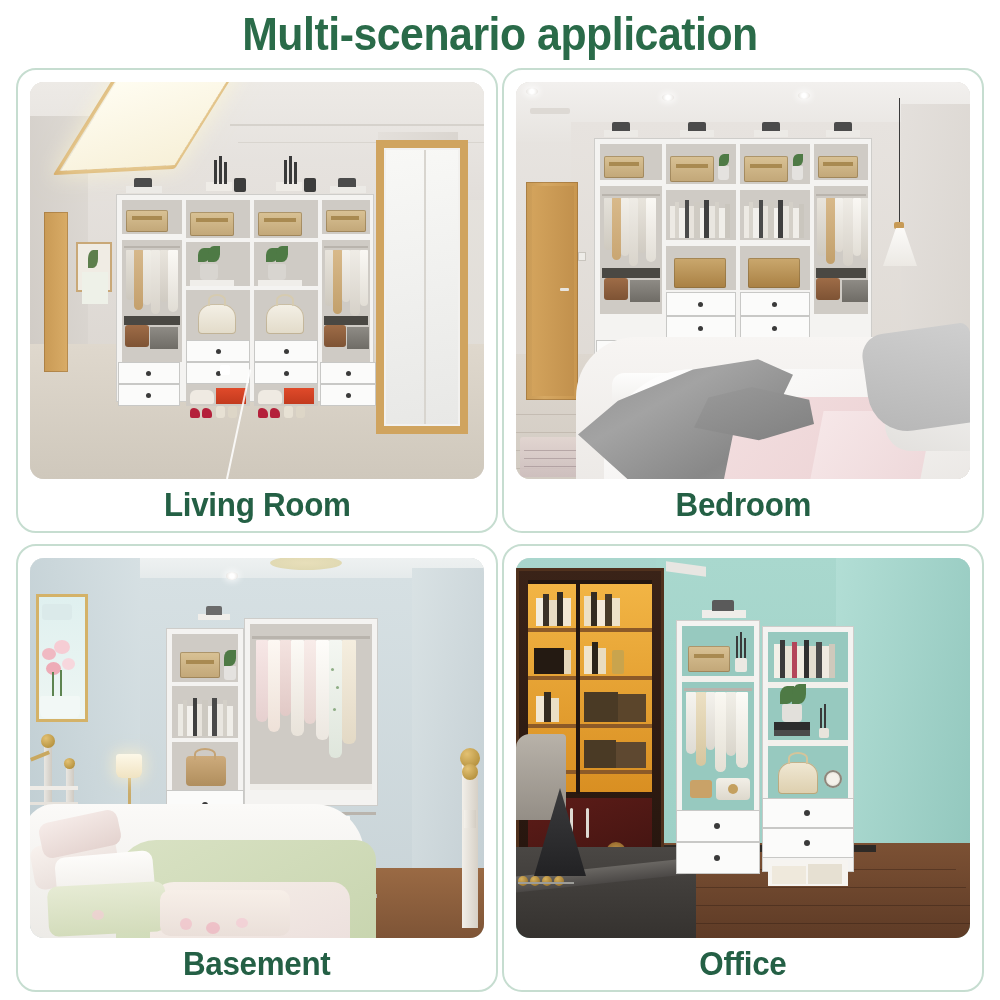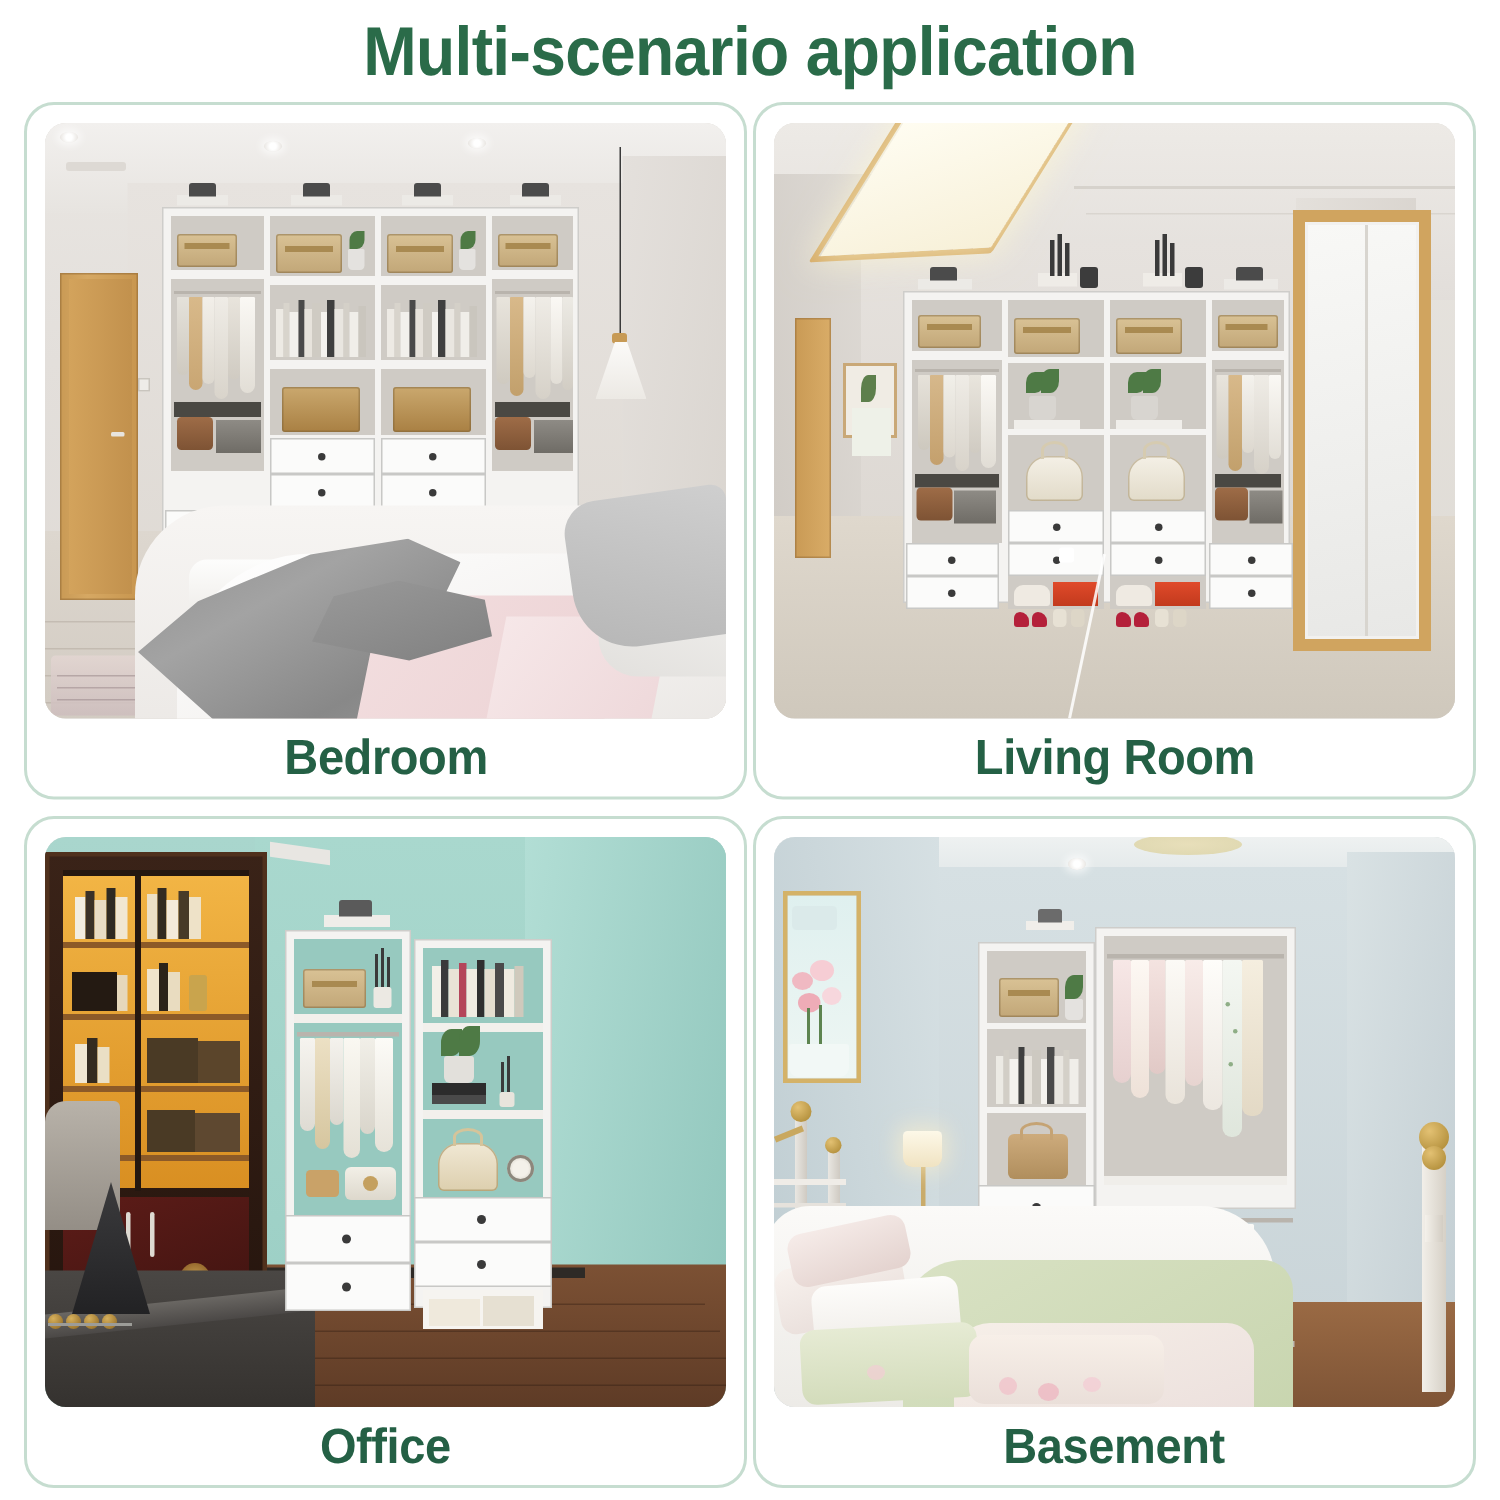--- a/index.html
+++ b/index.html
@@ -209,20 +209,150 @@
 </style>
 </head>
 <body>
 
 <div id="page">
 
   <div class="page-title">Multi-scenario application</div>
 
   <div class="grid">
 
+    <div class="card card-2">
+      <div class="photo">
+        <div class="sc living">
+          <div class="l lv-ceiling"></div>
+          <div class="l lv-ceil-trim"></div>
+          <div class="l lv-ceil-trim2"></div>
+          <div class="l lv-wall-left"></div>
+          <div class="l lv-wall-back"></div>
+          <div class="l lv-wall-right"></div>
+          <div class="l lv-floor"></div>
+          <div class="l lv-panel-frame"></div>
+          <div class="l lv-panel"></div>
+          <div class="l lv-door"></div>
+          <div class="l lv-pic"></div>
+          <div class="l lv-pic2"></div>
+          <div class="l" style="left:58px;top:168px;width:10px;height:18px;background:#5d7f4c;border-radius:50% 0 50% 0;"></div>
+          <div class="l lv-switch"></div>
+
+          <div class="l lv-frame"></div>
+          <div class="l lv-frame-inner"></div>
+          <div class="l lv-frame-div"></div>
+
+          <div class="l" style="left:96px;top:104px;width:36px;height:7px;background:#eceae6;"></div>
+          <div class="l" style="left:104px;top:96px;width:18px;height:9px;background:#4b4b4b;border-radius:2px 2px 0 0;"></div>
+          <div class="l" style="left:176px;top:100px;width:26px;height:9px;background:#efece7;"></div>
+          <div class="l" style="left:184px;top:78px;width:3px;height:24px;background:#3a3a3a;"></div>
+          <div class="l" style="left:189px;top:74px;width:3px;height:28px;background:#3a3a3a;"></div>
+          <div class="l" style="left:194px;top:80px;width:3px;height:22px;background:#3a3a3a;"></div>
+          <div class="l" style="left:204px;top:96px;width:12px;height:14px;background:#3c3c3c;border-radius:2px;"></div>
+          <div class="l" style="left:246px;top:100px;width:26px;height:9px;background:#efece7;"></div>
+          <div class="l" style="left:254px;top:78px;width:3px;height:24px;background:#3a3a3a;"></div>
+          <div class="l" style="left:259px;top:74px;width:3px;height:28px;background:#3a3a3a;"></div>
+          <div class="l" style="left:264px;top:80px;width:3px;height:22px;background:#3a3a3a;"></div>
+          <div class="l" style="left:274px;top:96px;width:12px;height:14px;background:#3c3c3c;border-radius:2px;"></div>
+          <div class="l" style="left:300px;top:104px;width:36px;height:7px;background:#eceae6;"></div>
+          <div class="l" style="left:308px;top:96px;width:18px;height:9px;background:#4b4b4b;border-radius:2px 2px 0 0;"></div>
+
+          <div class="l carcass" style="left:86px;top:112px;width:258px;height:208px;"></div>
+
+          <div class="l cavity" style="left:92px;top:118px;width:60px;height:34px;"></div>
+          <div class="l basket" style="left:96px;top:128px;width:42px;height:22px;"></div>
+          <div class="l" style="left:102px;top:134px;width:30px;height:4px;background:#a98a51;"></div>
+          <div class="l cavity" style="left:92px;top:158px;width:60px;height:122px;"></div>
+          <div class="l rod" style="left:94px;top:164px;width:56px;height:2px;"></div>
+          <div class="l garment" style="left:96px;top:168px;width:8px;height:50px;background:linear-gradient(180deg,#e6e2da,#cdc8be);"></div>
+          <div class="l garment" style="left:104px;top:168px;width:9px;height:60px;background:linear-gradient(180deg,#d6b88b,#c4a06d);"></div>
+          <div class="l garment" style="left:113px;top:168px;width:8px;height:55px;background:linear-gradient(180deg,#f1efe9,#dcd7ce);"></div>
+          <div class="l garment" style="left:121px;top:168px;width:9px;height:64px;background:linear-gradient(180deg,#efece6,#d8d3ca);"></div>
+          <div class="l garment" style="left:130px;top:168px;width:8px;height:52px;background:linear-gradient(180deg,#e9e5dd,#d0cbc2);"></div>
+          <div class="l garment" style="left:138px;top:168px;width:10px;height:62px;background:linear-gradient(180deg,#fbf9f5,#e1ddd5);"></div>
+          <div class="l" style="left:94px;top:234px;width:56px;height:9px;background:#4a4843;"></div>
+          <div class="l" style="left:95px;top:243px;width:24px;height:22px;background:linear-gradient(180deg,#9e6c47,#7e5334);border-radius:3px;"></div>
+          <div class="l" style="left:120px;top:245px;width:28px;height:22px;background:linear-gradient(180deg,#8e8b85,#6f6c66);"></div>
+          <div class="l drawer" style="left:88px;top:280px;width:62px;height:22px;"></div>
+          <div class="l knob" style="left:116px;top:289px;width:5px;height:5px;"></div>
+          <div class="l drawer" style="left:88px;top:302px;width:62px;height:22px;"></div>
+          <div class="l knob" style="left:116px;top:311px;width:5px;height:5px;"></div>
+
+          <div class="l cavity" style="left:156px;top:118px;width:64px;height:38px;"></div>
+          <div class="l basket" style="left:160px;top:130px;width:44px;height:24px;"></div>
+          <div class="l" style="left:166px;top:136px;width:32px;height:4px;background:#a98a51;"></div>
+          <div class="l cavity" style="left:156px;top:160px;width:64px;height:44px;"></div>
+          <div class="l" style="left:170px;top:182px;width:18px;height:16px;background:#d8d5d0;border-radius:2px 2px 4px 4px;"></div>
+          <div class="l leaf" style="left:168px;top:166px;width:12px;height:14px;"></div>
+          <div class="l leaf" style="left:178px;top:164px;width:12px;height:16px;"></div>
+          <div class="l" style="left:160px;top:198px;width:44px;height:6px;background:#f0eeea;"></div>
+          <div class="l cavity" style="left:156px;top:208px;width:64px;height:50px;"></div>
+          <div class="l" style="left:168px;top:222px;width:38px;height:30px;background:linear-gradient(180deg,#f4f0e6,#e2dbc9);border-radius:14px 14px 4px 4px;box-shadow: inset 0 0 0 1px rgba(160,140,100,.5);"></div>
+          <div class="l" style="left:178px;top:212px;width:18px;height:12px;border:2px solid #d6cbb0;border-radius:50% 50% 0 0;border-bottom:none;"></div>
+          <div class="l drawer" style="left:156px;top:258px;width:64px;height:22px;"></div>
+          <div class="l knob" style="left:186px;top:267px;width:5px;height:5px;"></div>
+          <div class="l drawer" style="left:156px;top:280px;width:64px;height:22px;"></div>
+          <div class="l knob" style="left:186px;top:289px;width:5px;height:5px;"></div>
+          <div class="l cavity" style="left:156px;top:302px;width:64px;height:22px;"></div>
+          <div class="l" style="left:160px;top:308px;width:24px;height:14px;background:#efeae2;border-radius:6px 6px 2px 2px;"></div>
+          <div class="l" style="left:186px;top:306px;width:30px;height:16px;background:linear-gradient(180deg,#e04a2a,#c23a1e);"></div>
+
+          <div class="l cavity" style="left:224px;top:118px;width:64px;height:38px;"></div>
+          <div class="l basket" style="left:228px;top:130px;width:44px;height:24px;"></div>
+          <div class="l" style="left:234px;top:136px;width:32px;height:4px;background:#a98a51;"></div>
+          <div class="l cavity" style="left:224px;top:160px;width:64px;height:44px;"></div>
+          <div class="l" style="left:238px;top:182px;width:18px;height:16px;background:#d8d5d0;border-radius:2px 2px 4px 4px;"></div>
+          <div class="l leaf" style="left:236px;top:166px;width:12px;height:14px;"></div>
+          <div class="l leaf" style="left:246px;top:164px;width:12px;height:16px;"></div>
+          <div class="l" style="left:228px;top:198px;width:44px;height:6px;background:#f0eeea;"></div>
+          <div class="l cavity" style="left:224px;top:208px;width:64px;height:50px;"></div>
+          <div class="l" style="left:236px;top:222px;width:38px;height:30px;background:linear-gradient(180deg,#f4f0e6,#e2dbc9);border-radius:14px 14px 4px 4px;box-shadow: inset 0 0 0 1px rgba(160,140,100,.5);"></div>
+          <div class="l" style="left:246px;top:212px;width:18px;height:12px;border:2px solid #d6cbb0;border-radius:50% 50% 0 0;border-bottom:none;"></div>
+          <div class="l drawer" style="left:224px;top:258px;width:64px;height:22px;"></div>
+          <div class="l knob" style="left:254px;top:267px;width:5px;height:5px;"></div>
+          <div class="l drawer" style="left:224px;top:280px;width:64px;height:22px;"></div>
+          <div class="l knob" style="left:254px;top:289px;width:5px;height:5px;"></div>
+          <div class="l cavity" style="left:224px;top:302px;width:64px;height:22px;"></div>
+          <div class="l" style="left:228px;top:308px;width:24px;height:14px;background:#efeae2;border-radius:6px 6px 2px 2px;"></div>
+          <div class="l" style="left:254px;top:306px;width:30px;height:16px;background:linear-gradient(180deg,#e04a2a,#c23a1e);"></div>
+
+          <div class="l cavity" style="left:292px;top:118px;width:48px;height:34px;"></div>
+          <div class="l basket" style="left:296px;top:128px;width:40px;height:22px;"></div>
+          <div class="l" style="left:301px;top:134px;width:28px;height:4px;background:#a98a51;"></div>
+          <div class="l cavity" style="left:292px;top:158px;width:48px;height:122px;"></div>
+          <div class="l rod" style="left:294px;top:164px;width:44px;height:2px;"></div>
+          <div class="l garment" style="left:295px;top:168px;width:8px;height:56px;background:linear-gradient(180deg,#e8e4dc,#cfcac0);"></div>
+          <div class="l garment" style="left:303px;top:168px;width:9px;height:64px;background:linear-gradient(180deg,#d8b98a,#c2a06c);"></div>
+          <div class="l garment" style="left:312px;top:168px;width:8px;height:52px;background:linear-gradient(180deg,#f4f2ed,#ddd8cf);"></div>
+          <div class="l garment" style="left:320px;top:168px;width:10px;height:66px;background:linear-gradient(180deg,#efece6,#d6d1c8);"></div>
+          <div class="l garment" style="left:330px;top:168px;width:8px;height:56px;background:linear-gradient(180deg,#faf8f4,#e2ded6);"></div>
+          <div class="l" style="left:294px;top:234px;width:44px;height:9px;background:#4a4843;"></div>
+          <div class="l" style="left:294px;top:243px;width:22px;height:22px;background:linear-gradient(180deg,#9e6c47,#7e5334);border-radius:3px;"></div>
+          <div class="l" style="left:317px;top:245px;width:22px;height:22px;background:linear-gradient(180deg,#8e8b85,#6f6c66);"></div>
+          <div class="l drawer" style="left:290px;top:280px;width:56px;height:22px;"></div>
+          <div class="l knob" style="left:316px;top:289px;width:5px;height:5px;"></div>
+          <div class="l drawer" style="left:290px;top:302px;width:56px;height:22px;"></div>
+          <div class="l knob" style="left:316px;top:311px;width:5px;height:5px;"></div>
+
+          <div class="l" style="left:160px;top:326px;width:10px;height:10px;background:#b4203a;border-radius:4px 6px 2px 2px;"></div>
+          <div class="l" style="left:172px;top:326px;width:10px;height:10px;background:#b4203a;border-radius:4px 6px 2px 2px;"></div>
+          <div class="l" style="left:186px;top:324px;width:9px;height:12px;background:#e7e1d4;border-radius:3px;"></div>
+          <div class="l" style="left:198px;top:324px;width:9px;height:12px;background:#ddd6c7;border-radius:3px;"></div>
+          <div class="l" style="left:228px;top:326px;width:10px;height:10px;background:#b4203a;border-radius:4px 6px 2px 2px;"></div>
+          <div class="l" style="left:240px;top:326px;width:10px;height:10px;background:#b4203a;border-radius:4px 6px 2px 2px;"></div>
+          <div class="l" style="left:254px;top:324px;width:9px;height:12px;background:#e7e1d4;border-radius:3px;"></div>
+          <div class="l" style="left:266px;top:324px;width:9px;height:12px;background:#ddd6c7;border-radius:3px;"></div>
+
+          <div class="l lv-laser"></div>
+          <div class="l lv-laserbox"></div>
+        </div>
+      </div>
+      <div class="caption">Living Room</div>
+    </div>
+
     <div class="card card-1">
       <div class="photo">
         <div class="sc bedroom">
           <div class="l bd-ceiling"></div>
           <div class="l bd-ceil-slot"></div>
           <div class="l bd-wall-main"></div>
           <div class="l bd-wall-right"></div>
           <div class="l bd-floor"></div>
           <div class="l bd-floorboard" style="left:0;bottom:10px;width:120px;"></div>
           <div class="l bd-floorboard" style="left:0;bottom:28px;width:100px;"></div>
@@ -372,148 +502,131 @@
           <div class="l bd-pink2"></div>
           <div class="l bd-throw"></div>
           <div class="l bd-throw2"></div>
           <div class="l bd-headpillow2"></div>
           <div class="l bd-headpillow"></div>
         </div>
       </div>
       <div class="caption">Bedroom</div>
     </div>
 
-    <div class="card card-2">
+    <div class="card card-3">
       <div class="photo">
-        <div class="sc living">
-          <div class="l lv-ceiling"></div>
-          <div class="l lv-ceil-trim"></div>
-          <div class="l lv-ceil-trim2"></div>
-          <div class="l lv-wall-left"></div>
-          <div class="l lv-wall-back"></div>
-          <div class="l lv-wall-right"></div>
-          <div class="l lv-floor"></div>
-          <div class="l lv-panel-frame"></div>
-          <div class="l lv-panel"></div>
-          <div class="l lv-door"></div>
-          <div class="l lv-pic"></div>
-          <div class="l lv-pic2"></div>
-          <div class="l" style="left:58px;top:168px;width:10px;height:18px;background:#5d7f4c;border-radius:50% 0 50% 0;"></div>
-          <div class="l lv-switch"></div>
-
-          <div class="l lv-frame"></div>
-          <div class="l lv-frame-inner"></div>
-          <div class="l lv-frame-div"></div>
-
-          <div class="l" style="left:96px;top:104px;width:36px;height:7px;background:#eceae6;"></div>
-          <div class="l" style="left:104px;top:96px;width:18px;height:9px;background:#4b4b4b;border-radius:2px 2px 0 0;"></div>
-          <div class="l" style="left:176px;top:100px;width:26px;height:9px;background:#efece7;"></div>
-          <div class="l" style="left:184px;top:78px;width:3px;height:24px;background:#3a3a3a;"></div>
-          <div class="l" style="left:189px;top:74px;width:3px;height:28px;background:#3a3a3a;"></div>
-          <div class="l" style="left:194px;top:80px;width:3px;height:22px;background:#3a3a3a;"></div>
-          <div class="l" style="left:204px;top:96px;width:12px;height:14px;background:#3c3c3c;border-radius:2px;"></div>
-          <div class="l" style="left:246px;top:100px;width:26px;height:9px;background:#efece7;"></div>
-          <div class="l" style="left:254px;top:78px;width:3px;height:24px;background:#3a3a3a;"></div>
-          <div class="l" style="left:259px;top:74px;width:3px;height:28px;background:#3a3a3a;"></div>
-          <div class="l" style="left:264px;top:80px;width:3px;height:22px;background:#3a3a3a;"></div>
-          <div class="l" style="left:274px;top:96px;width:12px;height:14px;background:#3c3c3c;border-radius:2px;"></div>
-          <div class="l" style="left:300px;top:104px;width:36px;height:7px;background:#eceae6;"></div>
-          <div class="l" style="left:308px;top:96px;width:18px;height:9px;background:#4b4b4b;border-radius:2px 2px 0 0;"></div>
-
-          <div class="l carcass" style="left:86px;top:112px;width:258px;height:208px;"></div>
-
-          <div class="l cavity" style="left:92px;top:118px;width:60px;height:34px;"></div>
-          <div class="l basket" style="left:96px;top:128px;width:42px;height:22px;"></div>
-          <div class="l" style="left:102px;top:134px;width:30px;height:4px;background:#a98a51;"></div>
-          <div class="l cavity" style="left:92px;top:158px;width:60px;height:122px;"></div>
-          <div class="l rod" style="left:94px;top:164px;width:56px;height:2px;"></div>
-          <div class="l garment" style="left:96px;top:168px;width:8px;height:50px;background:linear-gradient(180deg,#e6e2da,#cdc8be);"></div>
-          <div class="l garment" style="left:104px;top:168px;width:9px;height:60px;background:linear-gradient(180deg,#d6b88b,#c4a06d);"></div>
-          <div class="l garment" style="left:113px;top:168px;width:8px;height:55px;background:linear-gradient(180deg,#f1efe9,#dcd7ce);"></div>
-          <div class="l garment" style="left:121px;top:168px;width:9px;height:64px;background:linear-gradient(180deg,#efece6,#d8d3ca);"></div>
-          <div class="l garment" style="left:130px;top:168px;width:8px;height:52px;background:linear-gradient(180deg,#e9e5dd,#d0cbc2);"></div>
-          <div class="l garment" style="left:138px;top:168px;width:10px;height:62px;background:linear-gradient(180deg,#fbf9f5,#e1ddd5);"></div>
-          <div class="l" style="left:94px;top:234px;width:56px;height:9px;background:#4a4843;"></div>
-          <div class="l" style="left:95px;top:243px;width:24px;height:22px;background:linear-gradient(180deg,#9e6c47,#7e5334);border-radius:3px;"></div>
-          <div class="l" style="left:120px;top:245px;width:28px;height:22px;background:linear-gradient(180deg,#8e8b85,#6f6c66);"></div>
-          <div class="l drawer" style="left:88px;top:280px;width:62px;height:22px;"></div>
-          <div class="l knob" style="left:116px;top:289px;width:5px;height:5px;"></div>
-          <div class="l drawer" style="left:88px;top:302px;width:62px;height:22px;"></div>
-          <div class="l knob" style="left:116px;top:311px;width:5px;height:5px;"></div>
-
-          <div class="l cavity" style="left:156px;top:118px;width:64px;height:38px;"></div>
-          <div class="l basket" style="left:160px;top:130px;width:44px;height:24px;"></div>
-          <div class="l" style="left:166px;top:136px;width:32px;height:4px;background:#a98a51;"></div>
-          <div class="l cavity" style="left:156px;top:160px;width:64px;height:44px;"></div>
-          <div class="l" style="left:170px;top:182px;width:18px;height:16px;background:#d8d5d0;border-radius:2px 2px 4px 4px;"></div>
-          <div class="l leaf" style="left:168px;top:166px;width:12px;height:14px;"></div>
-          <div class="l leaf" style="left:178px;top:164px;width:12px;height:16px;"></div>
-          <div class="l" style="left:160px;top:198px;width:44px;height:6px;background:#f0eeea;"></div>
-          <div class="l cavity" style="left:156px;top:208px;width:64px;height:50px;"></div>
-          <div class="l" style="left:168px;top:222px;width:38px;height:30px;background:linear-gradient(180deg,#f4f0e6,#e2dbc9);border-radius:14px 14px 4px 4px;box-shadow: inset 0 0 0 1px rgba(160,140,100,.5);"></div>
-          <div class="l" style="left:178px;top:212px;width:18px;height:12px;border:2px solid #d6cbb0;border-radius:50% 50% 0 0;border-bottom:none;"></div>
-          <div class="l drawer" style="left:156px;top:258px;width:64px;height:22px;"></div>
-          <div class="l knob" style="left:186px;top:267px;width:5px;height:5px;"></div>
-          <div class="l drawer" style="left:156px;top:280px;width:64px;height:22px;"></div>
-          <div class="l knob" style="left:186px;top:289px;width:5px;height:5px;"></div>
-          <div class="l cavity" style="left:156px;top:302px;width:64px;height:22px;"></div>
-          <div class="l" style="left:160px;top:308px;width:24px;height:14px;background:#efeae2;border-radius:6px 6px 2px 2px;"></div>
-          <div class="l" style="left:186px;top:306px;width:30px;height:16px;background:linear-gradient(180deg,#e04a2a,#c23a1e);"></div>
-
-          <div class="l cavity" style="left:224px;top:118px;width:64px;height:38px;"></div>
-          <div class="l basket" style="left:228px;top:130px;width:44px;height:24px;"></div>
-          <div class="l" style="left:234px;top:136px;width:32px;height:4px;background:#a98a51;"></div>
-          <div class="l cavity" style="left:224px;top:160px;width:64px;height:44px;"></div>
-          <div class="l" style="left:238px;top:182px;width:18px;height:16px;background:#d8d5d0;border-radius:2px 2px 4px 4px;"></div>
-          <div class="l leaf" style="left:236px;top:166px;width:12px;height:14px;"></div>
-          <div class="l leaf" style="left:246px;top:164px;width:12px;height:16px;"></div>
-          <div class="l" style="left:228px;top:198px;width:44px;height:6px;background:#f0eeea;"></div>
-          <div class="l cavity" style="left:224px;top:208px;width:64px;height:50px;"></div>
-          <div class="l" style="left:236px;top:222px;width:38px;height:30px;background:linear-gradient(180deg,#f4f0e6,#e2dbc9);border-radius:14px 14px 4px 4px;box-shadow: inset 0 0 0 1px rgba(160,140,100,.5);"></div>
-          <div class="l" style="left:246px;top:212px;width:18px;height:12px;border:2px solid #d6cbb0;border-radius:50% 50% 0 0;border-bottom:none;"></div>
-          <div class="l drawer" style="left:224px;top:258px;width:64px;height:22px;"></div>
-          <div class="l knob" style="left:254px;top:267px;width:5px;height:5px;"></div>
-          <div class="l drawer" style="left:224px;top:280px;width:64px;height:22px;"></div>
-          <div class="l knob" style="left:254px;top:289px;width:5px;height:5px;"></div>
-          <div class="l cavity" style="left:224px;top:302px;width:64px;height:22px;"></div>
-          <div class="l" style="left:228px;top:308px;width:24px;height:14px;background:#efeae2;border-radius:6px 6px 2px 2px;"></div>
-          <div class="l" style="left:254px;top:306px;width:30px;height:16px;background:linear-gradient(180deg,#e04a2a,#c23a1e);"></div>
-
-          <div class="l cavity" style="left:292px;top:118px;width:48px;height:34px;"></div>
-          <div class="l basket" style="left:296px;top:128px;width:40px;height:22px;"></div>
-          <div class="l" style="left:301px;top:134px;width:28px;height:4px;background:#a98a51;"></div>
-          <div class="l cavity" style="left:292px;top:158px;width:48px;height:122px;"></div>
-          <div class="l rod" style="left:294px;top:164px;width:44px;height:2px;"></div>
-          <div class="l garment" style="left:295px;top:168px;width:8px;height:56px;background:linear-gradient(180deg,#e8e4dc,#cfcac0);"></div>
-          <div class="l garment" style="left:303px;top:168px;width:9px;height:64px;background:linear-gradient(180deg,#d8b98a,#c2a06c);"></div>
-          <div class="l garment" style="left:312px;top:168px;width:8px;height:52px;background:linear-gradient(180deg,#f4f2ed,#ddd8cf);"></div>
-          <div class="l garment" style="left:320px;top:168px;width:10px;height:66px;background:linear-gradient(180deg,#efece6,#d6d1c8);"></div>
-          <div class="l garment" style="left:330px;top:168px;width:8px;height:56px;background:linear-gradient(180deg,#faf8f4,#e2ded6);"></div>
-          <div class="l" style="left:294px;top:234px;width:44px;height:9px;background:#4a4843;"></div>
-          <div class="l" style="left:294px;top:243px;width:22px;height:22px;background:linear-gradient(180deg,#9e6c47,#7e5334);border-radius:3px;"></div>
-          <div class="l" style="left:317px;top:245px;width:22px;height:22px;background:linear-gradient(180deg,#8e8b85,#6f6c66);"></div>
-          <div class="l drawer" style="left:290px;top:280px;width:56px;height:22px;"></div>
-          <div class="l knob" style="left:316px;top:289px;width:5px;height:5px;"></div>
-          <div class="l drawer" style="left:290px;top:302px;width:56px;height:22px;"></div>
-          <div class="l knob" style="left:316px;top:311px;width:5px;height:5px;"></div>
-
-          <div class="l" style="left:160px;top:326px;width:10px;height:10px;background:#b4203a;border-radius:4px 6px 2px 2px;"></div>
-          <div class="l" style="left:172px;top:326px;width:10px;height:10px;background:#b4203a;border-radius:4px 6px 2px 2px;"></div>
-          <div class="l" style="left:186px;top:324px;width:9px;height:12px;background:#e7e1d4;border-radius:3px;"></div>
-          <div class="l" style="left:198px;top:324px;width:9px;height:12px;background:#ddd6c7;border-radius:3px;"></div>
-          <div class="l" style="left:228px;top:326px;width:10px;height:10px;background:#b4203a;border-radius:4px 6px 2px 2px;"></div>
-          <div class="l" style="left:240px;top:326px;width:10px;height:10px;background:#b4203a;border-radius:4px 6px 2px 2px;"></div>
-          <div class="l" style="left:254px;top:324px;width:9px;height:12px;background:#e7e1d4;border-radius:3px;"></div>
-          <div class="l" style="left:266px;top:324px;width:9px;height:12px;background:#ddd6c7;border-radius:3px;"></div>
-
-          <div class="l lv-laser"></div>
-          <div class="l lv-laserbox"></div>
+        <div class="sc basement">
+          <div class="l bs-ceiling"></div>
+          <div class="l bs-wall"></div>
+          <div class="l bs-wall-left"></div>
+          <div class="l bs-wall-right"></div>
+          <div class="l bs-floor"></div>
+          <div class="l downlight" style="left:196px;top:14px;width:12px;height:8px;"></div>
+          <div class="l" style="left:240px;top:-2px;width:72px;height:14px;background: radial-gradient(ellipse at center,#e6d9a8,#d9cf9a);border-radius:50%;opacity:.75;"></div>
+
+          <div class="l bs-art-frame"></div>
+          <div class="l bs-art-flower" style="left:12px;top:90px;width:14px;height:12px;background:#f0b9c2;"></div>
+          <div class="l bs-art-flower" style="left:24px;top:82px;width:16px;height:14px;background:#f6cdd4;"></div>
+          <div class="l bs-art-flower" style="left:16px;top:104px;width:15px;height:13px;background:#eeacb7;"></div>
+          <div class="l bs-art-flower" style="left:32px;top:100px;width:13px;height:12px;background:#f7d7dd;"></div>
+          <div class="l" style="left:22px;top:114px;width:2px;height:24px;background:#5d8450;"></div>
+          <div class="l" style="left:30px;top:112px;width:2px;height:26px;background:#5d8450;"></div>
+          <div class="l" style="left:10px;top:138px;width:40px;height:22px;background:#f2f8f6;border-radius:2px 2px 6px 6px;"></div>
+          <div class="l" style="left:12px;top:46px;width:30px;height:16px;background:#d9e9e8;border-radius:3px;opacity:.8;"></div>
+
+          <div class="l bs-sconce-arm"></div>
+          <div class="l bs-sconce"></div>
+          <div class="l" style="left:92px;top:248px;width:14px;height:10px;background:#c7a961;border-radius:2px;"></div>
+
+          <div class="l bs-post" style="left:14px;top:186px;height:108px;"></div>
+          <div class="l bs-ball" style="left:11px;top:176px;width:14px;height:14px;"></div>
+          <div class="l" style="left:0;top:196px;width:20px;height:4px;background:#c9a85f;transform:rotate(-22deg);"></div>
+          <div class="l bs-post" style="left:36px;top:208px;height:86px;"></div>
+          <div class="l bs-ball" style="left:34px;top:200px;width:11px;height:11px;"></div>
+          <div class="l" style="left:0;top:228px;width:48px;height:4px;background:#efece7;"></div>
+          <div class="l" style="left:0;top:244px;width:48px;height:3px;background:#e6e2dc;"></div>
+
+          <div class="l bs-rightpost"></div>
+          <div class="l bs-ball" style="right:4px;top:190px;width:20px;height:20px;"></div>
+          <div class="l bs-ball" style="right:6px;top:206px;width:16px;height:16px;"></div>
+          <div class="l" style="right:8px;top:252px;width:12px;height:18px;background:linear-gradient(90deg,#f4f1eb,#d3cdc3);"></div>
+
+          <div class="l" style="left:168px;top:56px;width:32px;height:6px;background:#f0eeea;"></div>
+          <div class="l" style="left:176px;top:48px;width:16px;height:9px;background:#6b6b6b;border-radius:2px 2px 0 0;"></div>
+
+          <div class="l carcass" style="left:136px;top:70px;width:78px;height:250px;"></div>
+          <div class="l cavity" style="left:142px;top:76px;width:66px;height:48px;"></div>
+          <div class="l basket" style="left:150px;top:94px;width:40px;height:26px;"></div>
+          <div class="l" style="left:156px;top:102px;width:28px;height:4px;background:#a98a51;"></div>
+          <div class="l plantpot" style="left:194px;top:108px;width:12px;height:14px;"></div>
+          <div class="l leaf" style="left:194px;top:92px;width:12px;height:16px;"></div>
+          <div class="l cavity" style="left:142px;top:128px;width:66px;height:52px;"></div>
+          <div class="l book" style="left:148px;top:146px;width:5px;height:32px;background:#eceae4;"></div>
+          <div class="l book" style="left:153px;top:142px;width:4px;height:36px;background:#d2cec6;"></div>
+          <div class="l book" style="left:157px;top:148px;width:6px;height:30px;background:#f3f1ed;"></div>
+          <div class="l book" style="left:163px;top:140px;width:4px;height:38px;background:#3f3f3f;"></div>
+          <div class="l book" style="left:167px;top:146px;width:5px;height:32px;background:#e7e3dc;"></div>
+          <div class="l book" style="left:172px;top:142px;width:6px;height:36px;background:#cdc9c1;"></div>
+          <div class="l book" style="left:178px;top:148px;width:4px;height:30px;background:#f4f2ee;"></div>
+          <div class="l book" style="left:182px;top:140px;width:5px;height:38px;background:#4a4a4a;"></div>
+          <div class="l book" style="left:187px;top:146px;width:6px;height:32px;background:#e9e6e0;"></div>
+          <div class="l book" style="left:193px;top:142px;width:4px;height:36px;background:#d4d0c8;"></div>
+          <div class="l book" style="left:197px;top:148px;width:6px;height:30px;background:#f0eee9;"></div>
+          <div class="l cavity" style="left:142px;top:184px;width:66px;height:48px;"></div>
+          <div class="l" style="left:156px;top:198px;width:40px;height:30px;background:linear-gradient(180deg,#cdab7c,#b08e5d);border-radius:4px;"></div>
+          <div class="l" style="left:164px;top:190px;width:22px;height:12px;border:2px solid #c5a374;border-radius:50% 50% 0 0;border-bottom:none;"></div>
+          <div class="l drawer" style="left:136px;top:232px;width:78px;height:30px;"></div>
+          <div class="l knob" style="left:172px;top:244px;width:6px;height:6px;"></div>
+          <div class="l drawer" style="left:136px;top:262px;width:78px;height:30px;"></div>
+          <div class="l knob" style="left:172px;top:274px;width:6px;height:6px;"></div>
+          <div class="l drawer" style="left:136px;top:292px;width:78px;height:30px;"></div>
+          <div class="l knob" style="left:172px;top:304px;width:6px;height:6px;"></div>
+
+          <div class="l carcass" style="left:214px;top:60px;width:134px;height:188px;"></div>
+          <div class="l cavity" style="left:220px;top:66px;width:122px;height:160px;"></div>
+          <div class="l rod" style="left:222px;top:78px;width:118px;height:3px;"></div>
+          <div class="l garment" style="left:226px;top:82px;width:12px;height:82px;background:linear-gradient(180deg,#f7e7e6,#e6d0cf);"></div>
+          <div class="l garment" style="left:238px;top:82px;width:12px;height:92px;background:linear-gradient(180deg,#fdf8f3,#eee1d8);"></div>
+          <div class="l garment" style="left:250px;top:82px;width:11px;height:76px;background:linear-gradient(180deg,#f4e3e0,#e1c9c6);"></div>
+          <div class="l garment" style="left:261px;top:82px;width:13px;height:96px;background:linear-gradient(180deg,#fcfaf6,#e9e3da);"></div>
+          <div class="l garment" style="left:274px;top:82px;width:12px;height:84px;background:linear-gradient(180deg,#f8ece9,#e7d4d0);"></div>
+          <div class="l garment" style="left:286px;top:82px;width:13px;height:100px;background:linear-gradient(180deg,#fefdfa,#ece7e0);"></div>
+          <div class="l garment" style="left:299px;top:82px;width:13px;height:118px;background:linear-gradient(180deg,#f4f7f2,#dfe6dc);"></div>
+          <div class="l" style="left:301px;top:110px;width:3px;height:3px;background:#8fae86;border-radius:50%;"></div>
+          <div class="l" style="left:306px;top:128px;width:3px;height:3px;background:#8fae86;border-radius:50%;"></div>
+          <div class="l" style="left:303px;top:150px;width:3px;height:3px;background:#8fae86;border-radius:50%;"></div>
+          <div class="l garment" style="left:312px;top:82px;width:14px;height:104px;background:linear-gradient(180deg,#f5eedf,#e3d9c5);"></div>
+          <div class="l" style="left:220px;top:226px;width:122px;height:6px;background:#f0eeea;"></div>
+
+          <div class="l rod" style="left:216px;top:254px;width:130px;height:3px;"></div>
+          <div class="l garment" style="left:220px;top:258px;width:12px;height:66px;background:linear-gradient(180deg,#f8e9e8,#e4cfce);"></div>
+          <div class="l garment" style="left:232px;top:258px;width:12px;height:72px;background:linear-gradient(180deg,#fcfaf6,#e8e2d9);"></div>
+          <div class="l garment" style="left:244px;top:258px;width:11px;height:64px;background:linear-gradient(180deg,#f2f1ee,#dedbd4);"></div>
+          <div class="l garment" style="left:255px;top:258px;width:13px;height:76px;background:linear-gradient(180deg,#fbfbf8,#e6e4de);"></div>
+          <div class="l garment" style="left:268px;top:258px;width:12px;height:66px;background:linear-gradient(180deg,#f6f5f1,#e1dfd7);"></div>
+          <div class="l garment" style="left:280px;top:258px;width:13px;height:74px;background:linear-gradient(180deg,#fcfcfa,#e8e6e0);"></div>
+          <div class="l garment" style="left:293px;top:258px;width:13px;height:80px;background:linear-gradient(180deg,#f9f9f7,#e2e1dc);"></div>
+          <div class="l garment" style="left:306px;top:258px;width:14px;height:72px;background:linear-gradient(180deg,#fbfaf7,#e5e3dd);"></div>
+          <div class="l" style="left:215px;top:336px;width:132px;height:4px;background:#bdb9b2;"></div>
+
+          <div class="l bs-bed"></div>
+          <div class="l bs-green"></div>
+          <div class="l bs-floral"></div>
+          <div class="l bs-pillow" style="left:2px;bottom:54px;width:86px;height:44px;background:linear-gradient(170deg,#f8f2ee,#e7dcd8);transform:rotate(-10deg);"></div>
+          <div class="l bs-pillow" style="left:10px;bottom:86px;width:80px;height:36px;background:linear-gradient(170deg,#f6ece9,#e3d2ce);transform:rotate(-12deg);"></div>
+          <div class="l bs-pillow" style="left:26px;bottom:36px;width:98px;height:48px;background:linear-gradient(180deg,#fdfcfa,#eeebe6);transform:rotate(-5deg);"></div>
+          <div class="l bs-pillow" style="left:18px;bottom:4px;width:118px;height:50px;background:linear-gradient(180deg,#e6ebd4,#d3dcbb);transform:rotate(-3deg);"></div>
+          <div class="l bs-pillow" style="left:130px;bottom:2px;width:130px;height:46px;background:linear-gradient(180deg,#f7efe8,#eadfd9);"></div>
+          <div class="l" style="left:150px;bottom:8px;width:12px;height:12px;background:#f0c3cb;border-radius:50%;opacity:.8;"></div>
+          <div class="l" style="left:176px;bottom:4px;width:14px;height:12px;background:#eeb8c2;border-radius:50%;opacity:.8;"></div>
+          <div class="l" style="left:206px;bottom:10px;width:12px;height:10px;background:#f2cdd4;border-radius:50%;opacity:.8;"></div>
+          <div class="l" style="left:62px;bottom:18px;width:12px;height:10px;background:#f2cdd4;border-radius:50%;opacity:.7;"></div>
         </div>
       </div>
-      <div class="caption">Living Room</div>
+      <div class="caption">Basement</div>
     </div>
 
     <div class="card card-4">
       <div class="photo">
         <div class="sc office">
           <div class="l of-wall"></div>
           <div class="l of-wall-right"></div>
           <div class="l of-floor"></div>
           <div class="l of-floorline" style="left:130px;bottom:14px;width:340px;"></div>
           <div class="l of-floorline" style="left:140px;bottom:32px;width:320px;"></div>
@@ -637,127 +750,14 @@
           <div class="l drawer" style="left:246px;top:270px;width:92px;height:30px;"></div>
           <div class="l knob" style="left:288px;top:282px;width:6px;height:6px;"></div>
           <div class="l cavity" style="left:252px;top:302px;width:80px;height:26px;background:#f6f4f0;"></div>
           <div class="l book" style="left:256px;top:308px;width:34px;height:18px;background:#efe9dc;"></div>
           <div class="l book" style="left:292px;top:306px;width:34px;height:20px;background:#e6e0d2;"></div>
         </div>
       </div>
       <div class="caption">Office</div>
     </div>
 
-    <div class="card card-3">
-      <div class="photo">
-        <div class="sc basement">
-          <div class="l bs-ceiling"></div>
-          <div class="l bs-wall"></div>
-          <div class="l bs-wall-left"></div>
-          <div class="l bs-wall-right"></div>
-          <div class="l bs-floor"></div>
-          <div class="l downlight" style="left:196px;top:14px;width:12px;height:8px;"></div>
-          <div class="l" style="left:240px;top:-2px;width:72px;height:14px;background: radial-gradient(ellipse at center,#e6d9a8,#d9cf9a);border-radius:50%;opacity:.75;"></div>
-
-          <div class="l bs-art-frame"></div>
-          <div class="l bs-art-flower" style="left:12px;top:90px;width:14px;height:12px;background:#f0b9c2;"></div>
-          <div class="l bs-art-flower" style="left:24px;top:82px;width:16px;height:14px;background:#f6cdd4;"></div>
-          <div class="l bs-art-flower" style="left:16px;top:104px;width:15px;height:13px;background:#eeacb7;"></div>
-          <div class="l bs-art-flower" style="left:32px;top:100px;width:13px;height:12px;background:#f7d7dd;"></div>
-          <div class="l" style="left:22px;top:114px;width:2px;height:24px;background:#5d8450;"></div>
-          <div class="l" style="left:30px;top:112px;width:2px;height:26px;background:#5d8450;"></div>
-          <div class="l" style="left:10px;top:138px;width:40px;height:22px;background:#f2f8f6;border-radius:2px 2px 6px 6px;"></div>
-          <div class="l" style="left:12px;top:46px;width:30px;height:16px;background:#d9e9e8;border-radius:3px;opacity:.8;"></div>
-
-          <div class="l bs-sconce-arm"></div>
-          <div class="l bs-sconce"></div>
-          <div class="l" style="left:92px;top:248px;width:14px;height:10px;background:#c7a961;border-radius:2px;"></div>
-
-          <div class="l bs-post" style="left:14px;top:186px;height:108px;"></div>
-          <div class="l bs-ball" style="left:11px;top:176px;width:14px;height:14px;"></div>
-          <div class="l" style="left:0;top:196px;width:20px;height:4px;background:#c9a85f;transform:rotate(-22deg);"></div>
-          <div class="l bs-post" style="left:36px;top:208px;height:86px;"></div>
-          <div class="l bs-ball" style="left:34px;top:200px;width:11px;height:11px;"></div>
-          <div class="l" style="left:0;top:228px;width:48px;height:4px;background:#efece7;"></div>
-          <div class="l" style="left:0;top:244px;width:48px;height:3px;background:#e6e2dc;"></div>
-
-          <div class="l bs-rightpost"></div>
-          <div class="l bs-ball" style="right:4px;top:190px;width:20px;height:20px;"></div>
-          <div class="l bs-ball" style="right:6px;top:206px;width:16px;height:16px;"></div>
-          <div class="l" style="right:8px;top:252px;width:12px;height:18px;background:linear-gradient(90deg,#f4f1eb,#d3cdc3);"></div>
-
-          <div class="l" style="left:168px;top:56px;width:32px;height:6px;background:#f0eeea;"></div>
-          <div class="l" style="left:176px;top:48px;width:16px;height:9px;background:#6b6b6b;border-radius:2px 2px 0 0;"></div>
-
-          <div class="l carcass" style="left:136px;top:70px;width:78px;height:250px;"></div>
-          <div class="l cavity" style="left:142px;top:76px;width:66px;height:48px;"></div>
-          <div class="l basket" style="left:150px;top:94px;width:40px;height:26px;"></div>
-          <div class="l" style="left:156px;top:102px;width:28px;height:4px;background:#a98a51;"></div>
-          <div class="l plantpot" style="left:194px;top:108px;width:12px;height:14px;"></div>
-          <div class="l leaf" style="left:194px;top:92px;width:12px;height:16px;"></div>
-          <div class="l cavity" style="left:142px;top:128px;width:66px;height:52px;"></div>
-          <div class="l book" style="left:148px;top:146px;width:5px;height:32px;background:#eceae4;"></div>
-          <div class="l book" style="left:153px;top:142px;width:4px;height:36px;background:#d2cec6;"></div>
-          <div class="l book" style="left:157px;top:148px;width:6px;height:30px;background:#f3f1ed;"></div>
-          <div class="l book" style="left:163px;top:140px;width:4px;height:38px;background:#3f3f3f;"></div>
-          <div class="l book" style="left:167px;top:146px;width:5px;height:32px;background:#e7e3dc;"></div>
-          <div class="l book" style="left:172px;top:142px;width:6px;height:36px;background:#cdc9c1;"></div>
-          <div class="l book" style="left:178px;top:148px;width:4px;height:30px;background:#f4f2ee;"></div>
-          <div class="l book" style="left:182px;top:140px;width:5px;height:38px;background:#4a4a4a;"></div>
-          <div class="l book" style="left:187px;top:146px;width:6px;height:32px;background:#e9e6e0;"></div>
-          <div class="l book" style="left:193px;top:142px;width:4px;height:36px;background:#d4d0c8;"></div>
-          <div class="l book" style="left:197px;top:148px;width:6px;height:30px;background:#f0eee9;"></div>
-          <div class="l cavity" style="left:142px;top:184px;width:66px;height:48px;"></div>
-          <div class="l" style="left:156px;top:198px;width:40px;height:30px;background:linear-gradient(180deg,#cdab7c,#b08e5d);border-radius:4px;"></div>
-          <div class="l" style="left:164px;top:190px;width:22px;height:12px;border:2px solid #c5a374;border-radius:50% 50% 0 0;border-bottom:none;"></div>
-          <div class="l drawer" style="left:136px;top:232px;width:78px;height:30px;"></div>
-          <div class="l knob" style="left:172px;top:244px;width:6px;height:6px;"></div>
-          <div class="l drawer" style="left:136px;top:262px;width:78px;height:30px;"></div>
-          <div class="l knob" style="left:172px;top:274px;width:6px;height:6px;"></div>
-          <div class="l drawer" style="left:136px;top:292px;width:78px;height:30px;"></div>
-          <div class="l knob" style="left:172px;top:304px;width:6px;height:6px;"></div>
-
-          <div class="l carcass" style="left:214px;top:60px;width:134px;height:188px;"></div>
-          <div class="l cavity" style="left:220px;top:66px;width:122px;height:160px;"></div>
-          <div class="l rod" style="left:222px;top:78px;width:118px;height:3px;"></div>
-          <div class="l garment" style="left:226px;top:82px;width:12px;height:82px;background:linear-gradient(180deg,#f7e7e6,#e6d0cf);"></div>
-          <div class="l garment" style="left:238px;top:82px;width:12px;height:92px;background:linear-gradient(180deg,#fdf8f3,#eee1d8);"></div>
-          <div class="l garment" style="left:250px;top:82px;width:11px;height:76px;background:linear-gradient(180deg,#f4e3e0,#e1c9c6);"></div>
-          <div class="l garment" style="left:261px;top:82px;width:13px;height:96px;background:linear-gradient(180deg,#fcfaf6,#e9e3da);"></div>
-          <div class="l garment" style="left:274px;top:82px;width:12px;height:84px;background:linear-gradient(180deg,#f8ece9,#e7d4d0);"></div>
-          <div class="l garment" style="left:286px;top:82px;width:13px;height:100px;background:linear-gradient(180deg,#fefdfa,#ece7e0);"></div>
-          <div class="l garment" style="left:299px;top:82px;width:13px;height:118px;background:linear-gradient(180deg,#f4f7f2,#dfe6dc);"></div>
-          <div class="l" style="left:301px;top:110px;width:3px;height:3px;background:#8fae86;border-radius:50%;"></div>
-          <div class="l" style="left:306px;top:128px;width:3px;height:3px;background:#8fae86;border-radius:50%;"></div>
-          <div class="l" style="left:303px;top:150px;width:3px;height:3px;background:#8fae86;border-radius:50%;"></div>
-          <div class="l garment" style="left:312px;top:82px;width:14px;height:104px;background:linear-gradient(180deg,#f5eedf,#e3d9c5);"></div>
-          <div class="l" style="left:220px;top:226px;width:122px;height:6px;background:#f0eeea;"></div>
-
-          <div class="l rod" style="left:216px;top:254px;width:130px;height:3px;"></div>
-          <div class="l garment" style="left:220px;top:258px;width:12px;height:66px;background:linear-gradient(180deg,#f8e9e8,#e4cfce);"></div>
-          <div class="l garment" style="left:232px;top:258px;width:12px;height:72px;background:linear-gradient(180deg,#fcfaf6,#e8e2d9);"></div>
-          <div class="l garment" style="left:244px;top:258px;width:11px;height:64px;background:linear-gradient(180deg,#f2f1ee,#dedbd4);"></div>
-          <div class="l garment" style="left:255px;top:258px;width:13px;height:76px;background:linear-gradient(180deg,#fbfbf8,#e6e4de);"></div>
-          <div class="l garment" style="left:268px;top:258px;width:12px;height:66px;background:linear-gradient(180deg,#f6f5f1,#e1dfd7);"></div>
-          <div class="l garment" style="left:280px;top:258px;width:13px;height:74px;background:linear-gradient(180deg,#fcfcfa,#e8e6e0);"></div>
-          <div class="l garment" style="left:293px;top:258px;width:13px;height:80px;background:linear-gradient(180deg,#f9f9f7,#e2e1dc);"></div>
-          <div class="l garment" style="left:306px;top:258px;width:14px;height:72px;background:linear-gradient(180deg,#fbfaf7,#e5e3dd);"></div>
-          <div class="l" style="left:215px;top:336px;width:132px;height:4px;background:#bdb9b2;"></div>
-
-          <div class="l bs-bed"></div>
-          <div class="l bs-green"></div>
-          <div class="l bs-floral"></div>
-          <div class="l bs-pillow" style="left:2px;bottom:54px;width:86px;height:44px;background:linear-gradient(170deg,#f8f2ee,#e7dcd8);transform:rotate(-10deg);"></div>
-          <div class="l bs-pillow" style="left:10px;bottom:86px;width:80px;height:36px;background:linear-gradient(170deg,#f6ece9,#e3d2ce);transform:rotate(-12deg);"></div>
-          <div class="l bs-pillow" style="left:26px;bottom:36px;width:98px;height:48px;background:linear-gradient(180deg,#fdfcfa,#eeebe6);transform:rotate(-5deg);"></div>
-          <div class="l bs-pillow" style="left:18px;bottom:4px;width:118px;height:50px;background:linear-gradient(180deg,#e6ebd4,#d3dcbb);transform:rotate(-3deg);"></div>
-          <div class="l bs-pillow" style="left:130px;bottom:2px;width:130px;height:46px;background:linear-gradient(180deg,#f7efe8,#eadfd9);"></div>
-          <div class="l" style="left:150px;bottom:8px;width:12px;height:12px;background:#f0c3cb;border-radius:50%;opacity:.8;"></div>
-          <div class="l" style="left:176px;bottom:4px;width:14px;height:12px;background:#eeb8c2;border-radius:50%;opacity:.8;"></div>
-          <div class="l" style="left:206px;bottom:10px;width:12px;height:10px;background:#f2cdd4;border-radius:50%;opacity:.8;"></div>
-          <div class="l" style="left:62px;bottom:18px;width:12px;height:10px;background:#f2cdd4;border-radius:50%;opacity:.7;"></div>
-        </div>
-      </div>
-      <div class="caption">Basement</div>
-    </div>
-
   </div>
 </div>
 
 </body></html>

